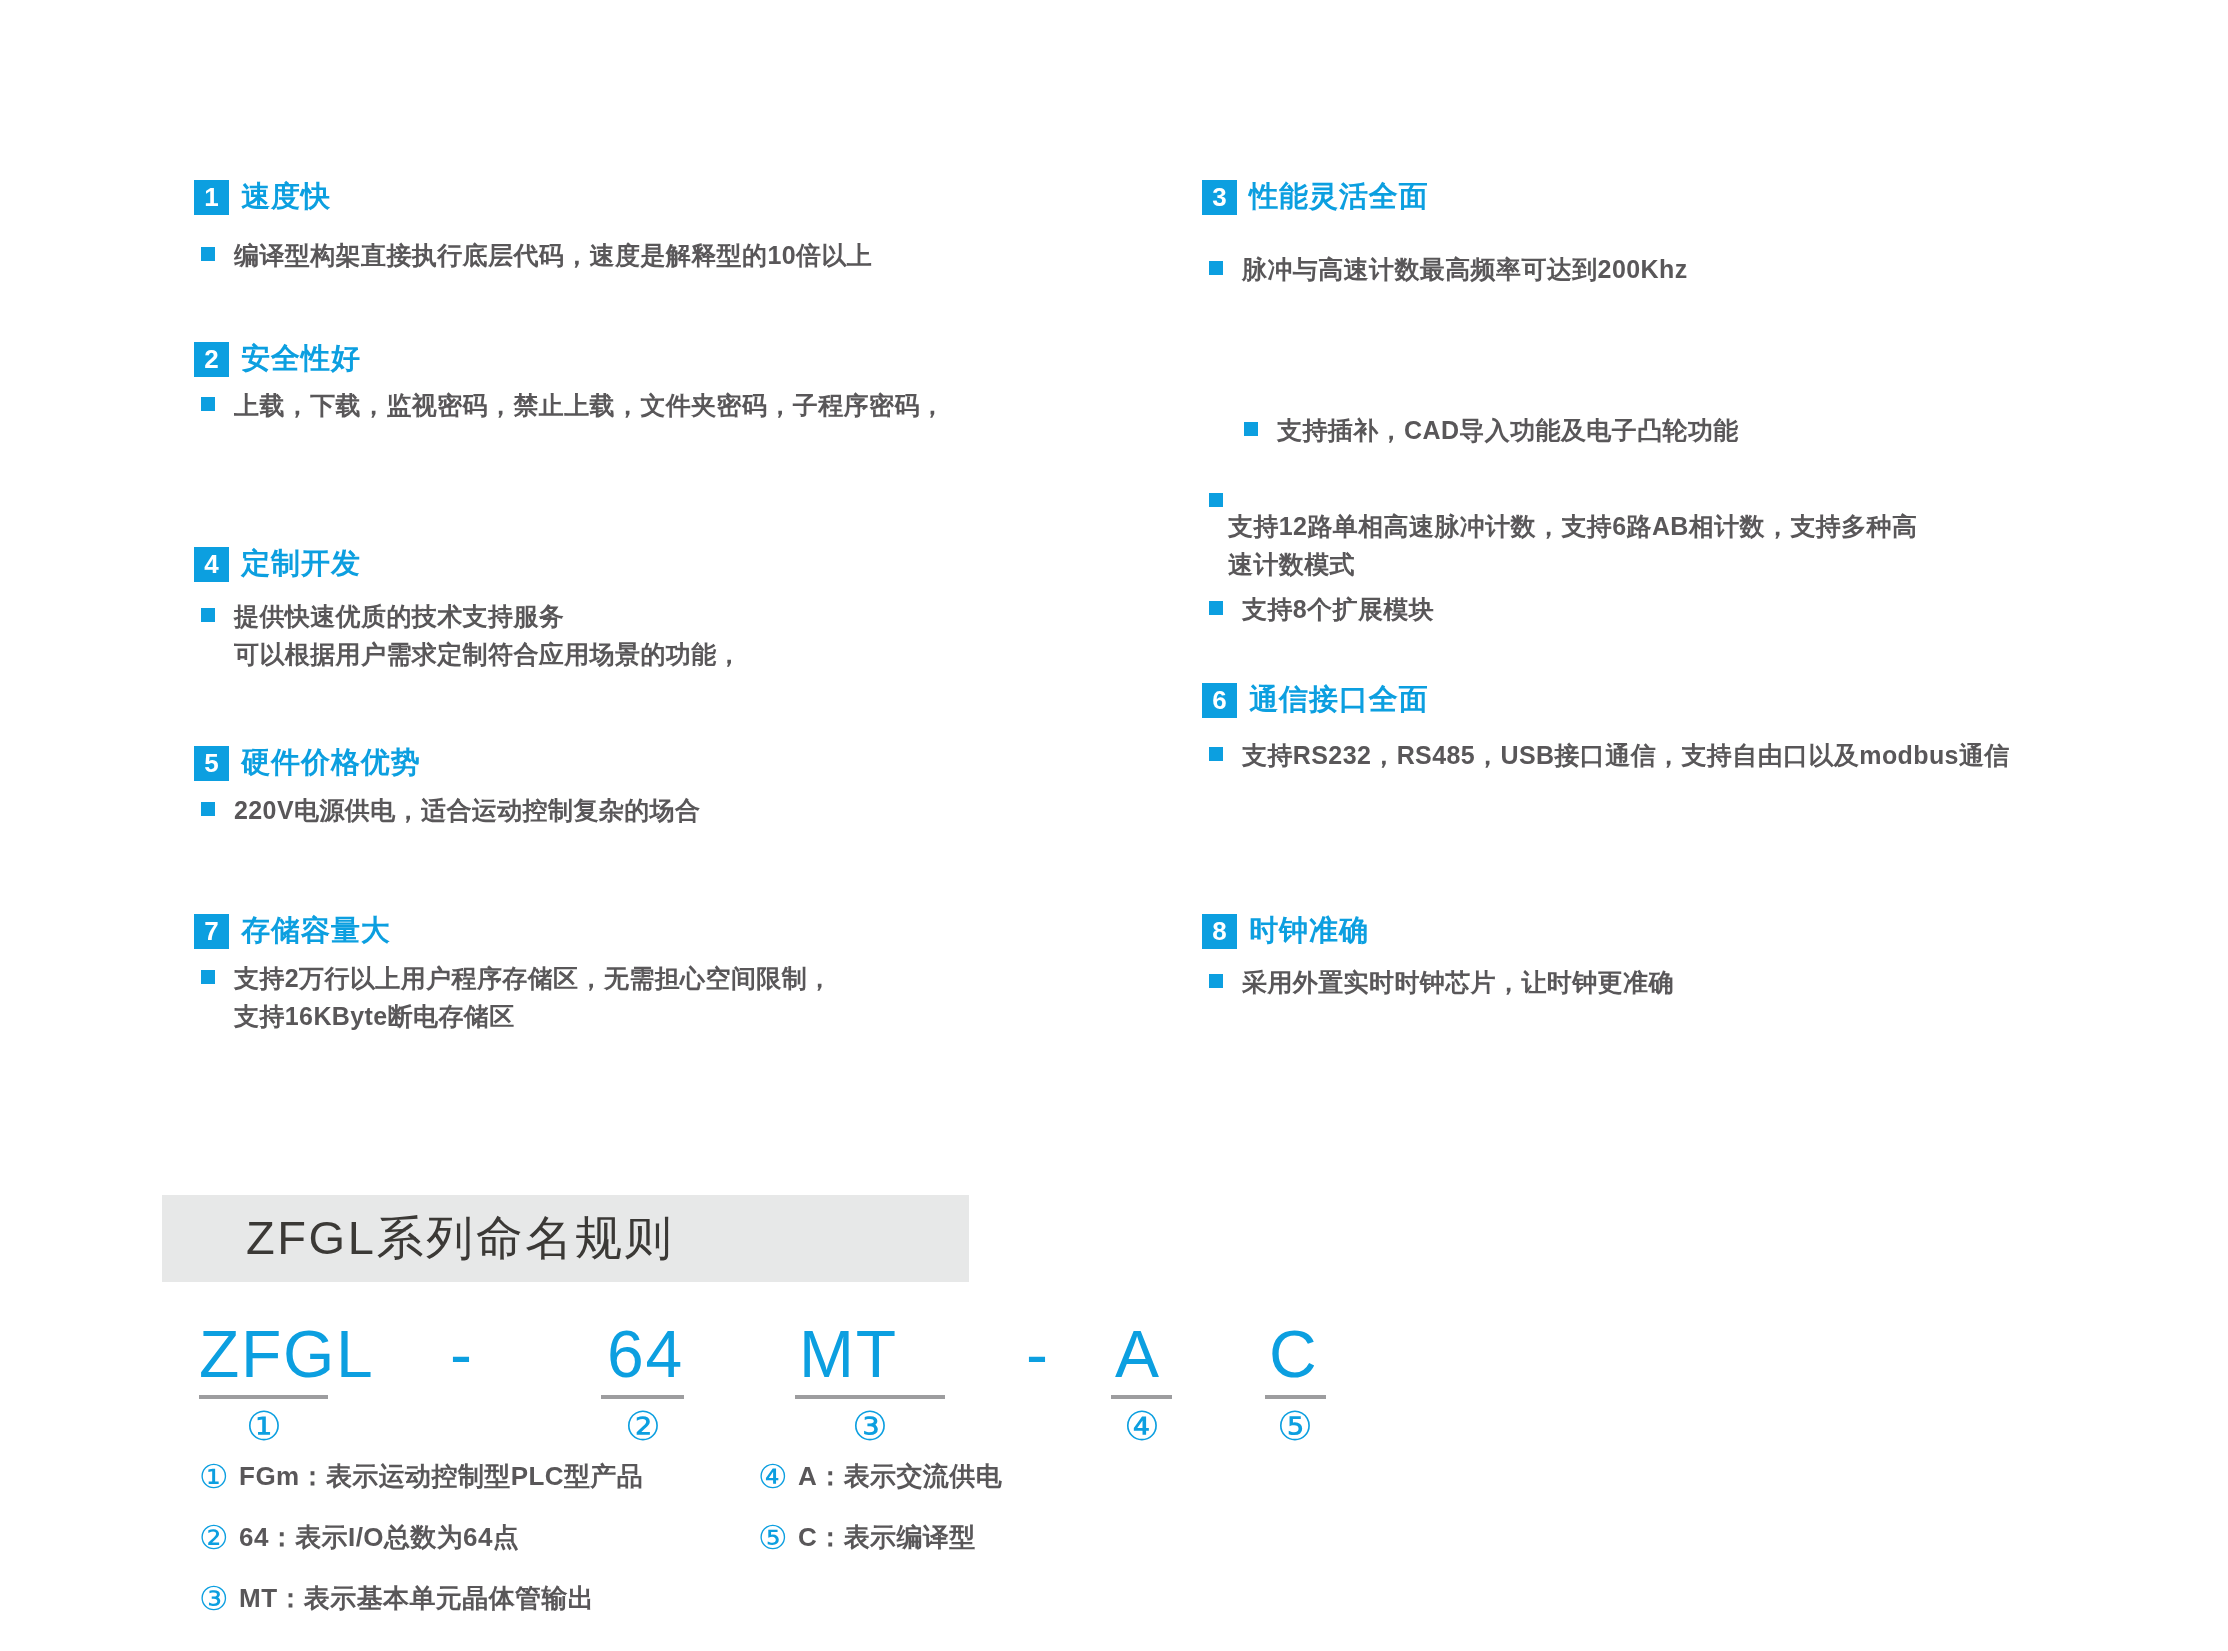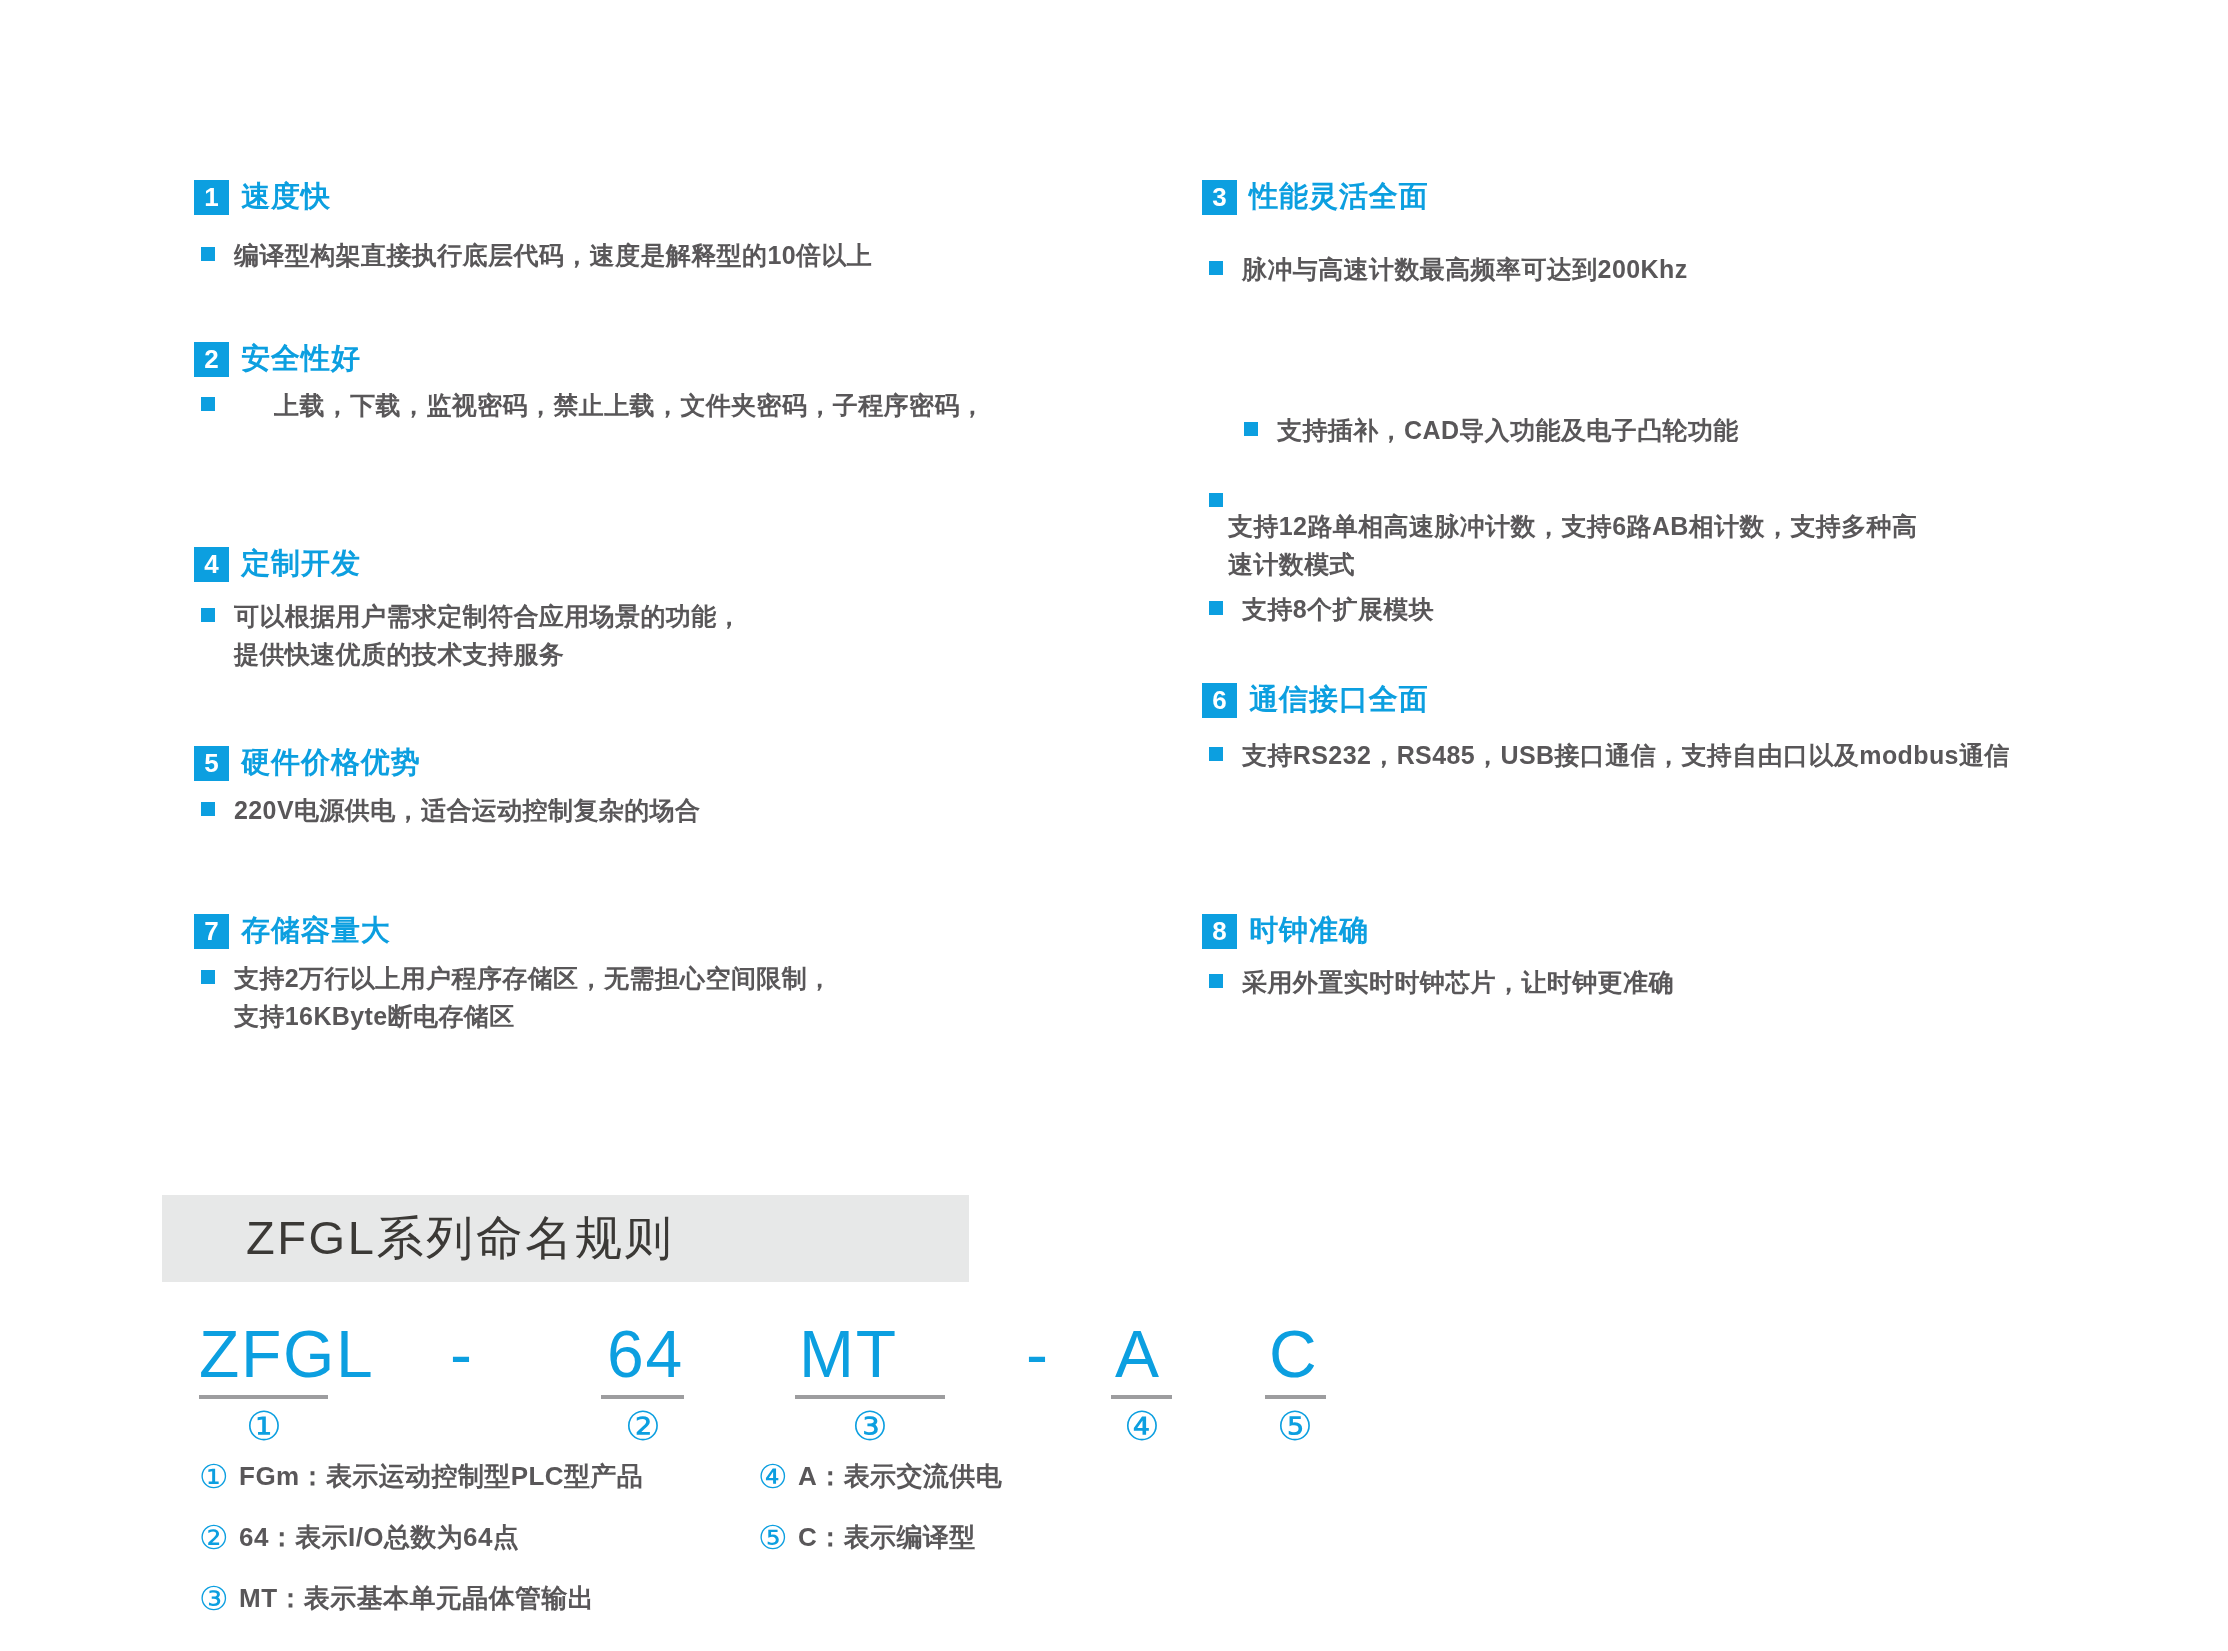--- a/index.html
+++ b/index.html
@@ -45,36 +45,36 @@
     <div class="sq"></div>
     <div class="btxt">
         <span>编译型构架直接执行底层代码，速度是解释型的10倍以上</span>
       </div>
   </div>
 
   <div class="feat-row" style="left:194px;top:339px;">
     <div class="badge">2</div>
     <div class="feat-title">安全性好</div>
   </div>
-  <div class="bullet" style="left:201px;top:386px;gap:40px;">
+  <div class="bullet" style="left:201px;top:386px;">
     <div class="sq"></div>
     <div class="btxt">
       <span>上载，下载，监视密码，禁止上载，文件夹密码，子程序密码，</span>
     </div>
   </div>
 
   <div class="feat-row" style="left:194px;top:544px;">
     <div class="badge">4</div>
     <div class="feat-title">定制开发</div>
   </div>
   <div class="bullet" style="left:201px;top:597px;">
     <div class="sq"></div>
     <div class="btxt">
+      <span>提供快速优质的技术支持服务</span>
       <span>可以根据用户需求定制符合应用场景的功能，</span>
-      <span>提供快速优质的技术支持服务</span>
     </div>
   </div>
 
   <div class="feat-row" style="left:194px;top:743px;">
     <div class="badge">5</div>
     <div class="feat-title">硬件价格优势</div>
   </div>
   <div class="bullet" style="left:201px;top:791px;">
     <div class="sq"></div>
     <div class="btxt">

